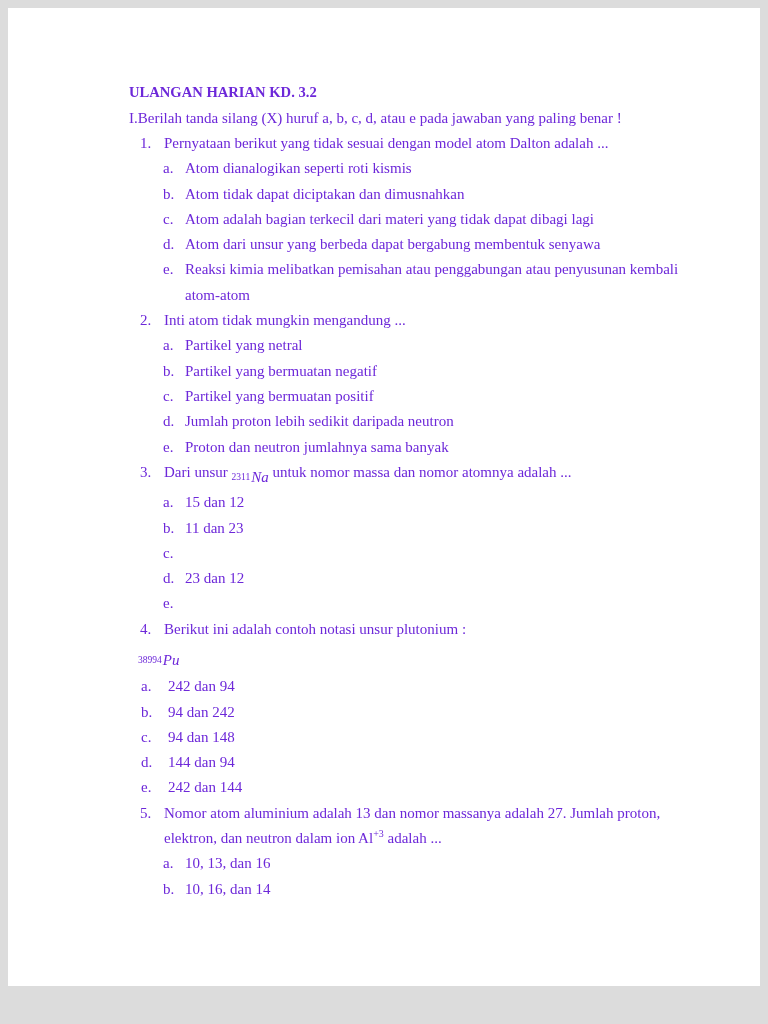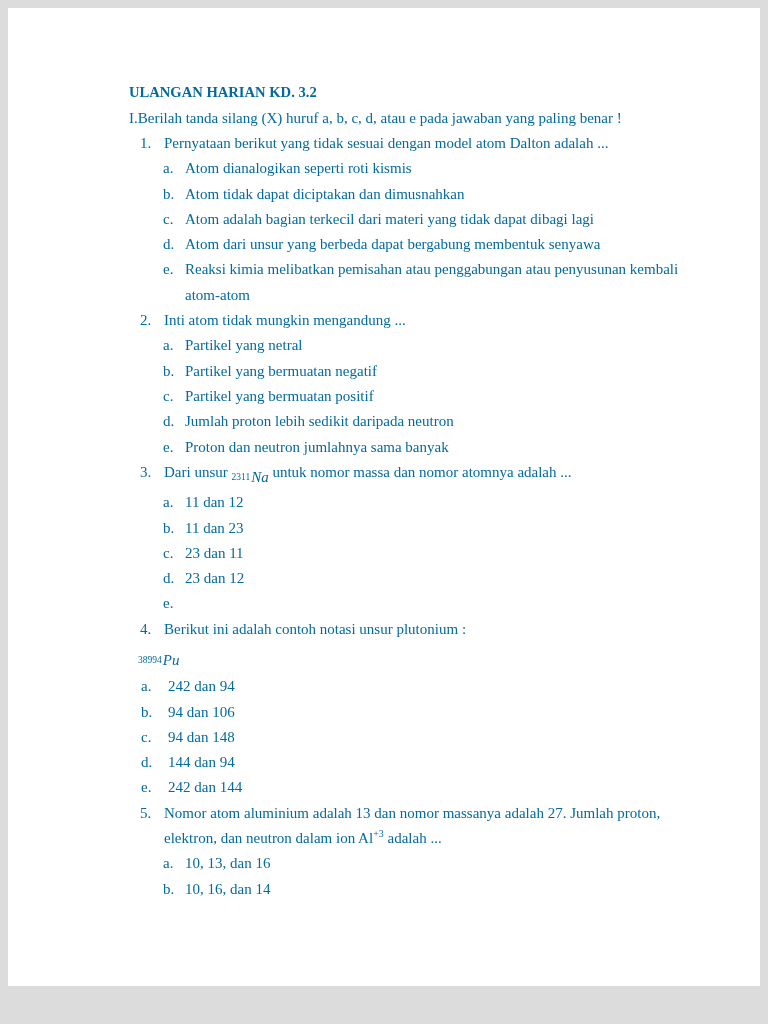--- a/index.html
+++ b/index.html
@@ -10,21 +10,21 @@
     font-family:"Liberation Serif", serif;
   }
   .page{
     position:absolute;left:8px;top:8px;
     width:752px;height:978px;
     background:#ffffff;
     box-sizing:border-box;
   }
   .doc{
     padding:74px 80px 0 121px;
-    font-size:15px;color:#0369a1;
+    font-size:15px;color:#6d28d9;
   }
   .title{
     font-weight:bold;font-size:14.6px;line-height:20px;margin-bottom:3px;
   }
   .instruction{line-height:26px;}
   .question{margin:0;}
   .q-row{display:flex;padding-left:11px;line-height:25.3px;}
   .q-num{flex:0 0 24px;}
   .q-text{flex:1;}
   .opt-row{display:flex;padding-left:34px;line-height:25.3px;}
@@ -108,29 +108,28 @@
             <span class="q-text">Dari unsur <span class="nuclide">
                 <span class="stack">
                   <span class="mass">23</span>
                   <span class="atomic">11</span>
                 </span>
                 <span class="sym">Na</span>
               </span> untuk nomor massa dan nomor atomnya adalah ...</span>
           </div>
           <div class="opt-row">
             <span class="opt-letter">a.</span>
-            <span class="opt-text">11 dan 12</span>
+            <span class="opt-text">15 dan 12</span>
           </div>
           <div class="opt-row">
             <span class="opt-letter">b.</span>
             <span class="opt-text">11 dan 23</span>
           </div>
           <div class="opt-row">
             <span class="opt-letter">c.</span>
-            <span class="opt-text">23 dan 11</span>
           </div>
           <div class="opt-row">
             <span class="opt-letter">d.</span>
             <span class="opt-text">23 dan 12</span>
           </div>
           <div class="opt-row">
             <span class="opt-letter">e.</span>
           </div>
         </div>
         <div class="question">
@@ -144,21 +143,21 @@
                 <span class="atomic">94</span>
               </span>
               <span class="sym">Pu</span>
             </span></div>
           <div class="opt-row outer">
             <span class="opt-letter">a.</span>
             <span class="opt-text">242 dan 94</span>
           </div>
           <div class="opt-row outer">
             <span class="opt-letter">b.</span>
-            <span class="opt-text">94 dan 106</span>
+            <span class="opt-text">94 dan 242</span>
           </div>
           <div class="opt-row outer">
             <span class="opt-letter">c.</span>
             <span class="opt-text">94 dan 148</span>
           </div>
           <div class="opt-row outer">
             <span class="opt-letter">d.</span>
             <span class="opt-text">144 dan 94</span>
           </div>
           <div class="opt-row outer">

